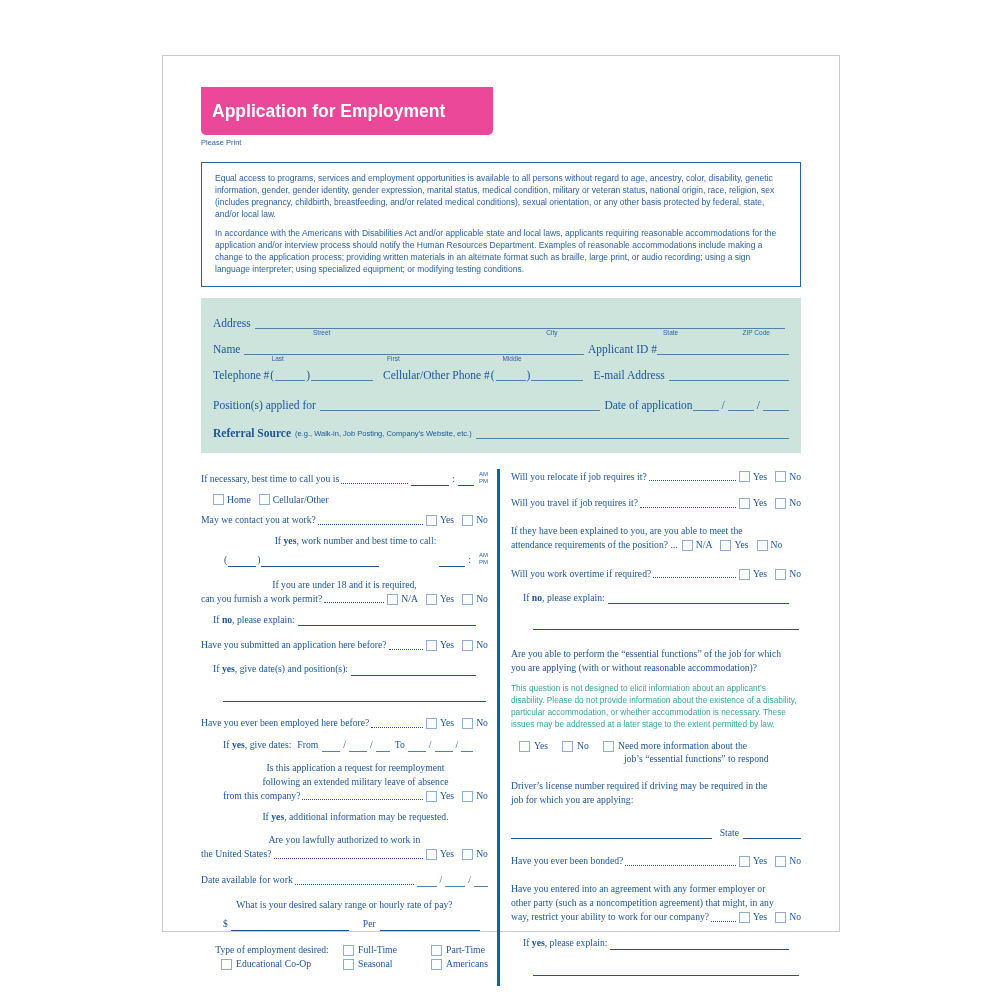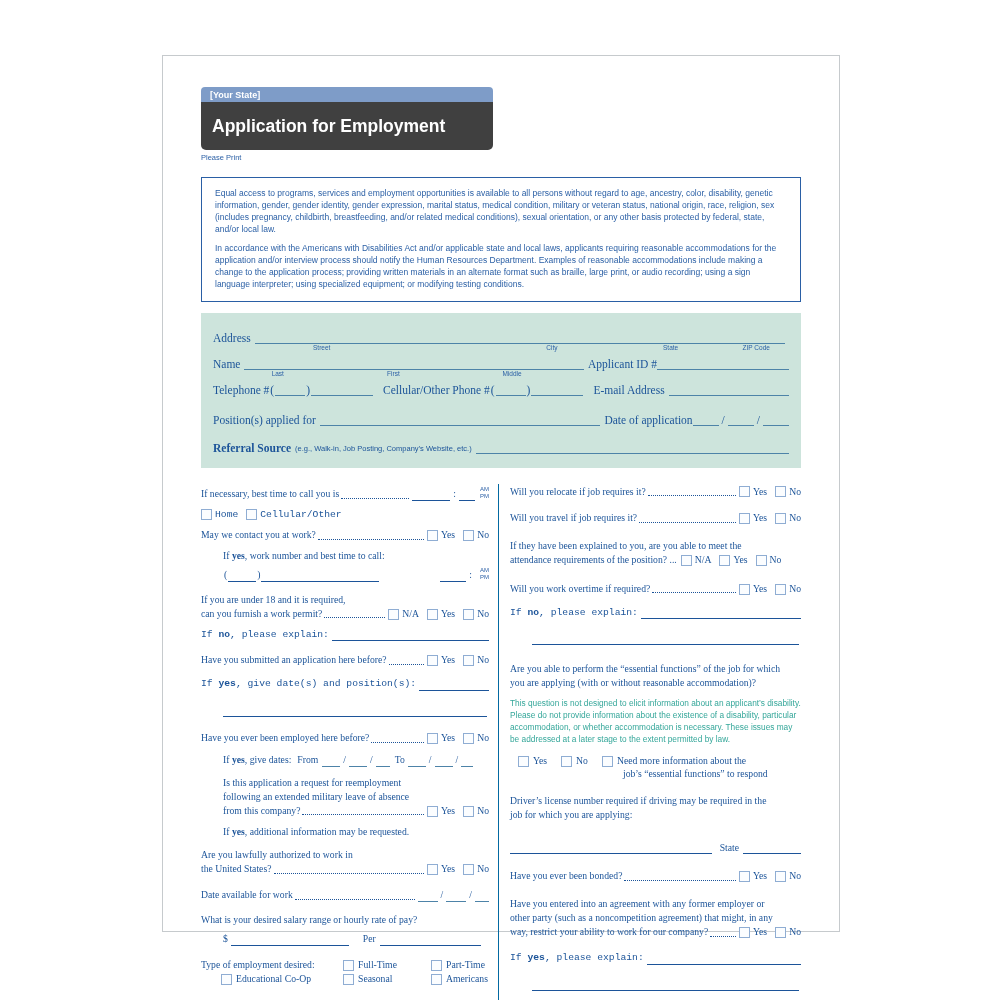--- a/index.html
+++ b/index.html
@@ -9,21 +9,21 @@
     background:#fff;border:1px solid #c6cacd;box-sizing:border-box;
     padding:31px 38px 0 38px;color:#1c5499;
   }
   
   .state-bar{
     width:292px;background:#7e9cc8;color:#fff;
     font:bold 9px "Liberation Sans",sans-serif;
     padding:3px 9px 2px;border-radius:4px 4px 0 0;box-sizing:border-box;
   }
   .title-box{
-    width:292px;background:#404040;color:#fff;
+    width:292px;background:#ec4899;color:#fff;
     font:bold 17.5px "Liberation Sans",sans-serif;
     padding:14px 11px 13px;border-radius:0 0 5px 5px;box-sizing:border-box;
   }
   .print-note{font:7.5px "Liberation Sans",sans-serif;color:#2a5fa5;margin:3px 0 15px;}
   
   .notice{border:1.5px solid #2a5fa5;padding:9px 13px 10px;color:#2a5fa5;
     font:8.5px/1.42 "Liberation Sans",sans-serif;}
   .notice p{margin:0;}
   .notice p + p{margin-top:7px;}
   
@@ -38,33 +38,33 @@
     font:6.5px "Liberation Sans",sans-serif;color:#2a5fa5;}
   .subs span{position:absolute;white-space:nowrap;}
   .withsubs{margin-bottom:12px;}
   .sl{padding:0 3px;}
   .paren{padding:0 1px;}
   .date{display:inline-flex;align-items:flex-end;}
   .dseg{display:inline-block;width:22px;border-bottom:1px solid #4d83a8;height:13px;}
   .panel .dseg{width:26px;}
   
   .cols{display:flex;margin-top:16px;font-size:9.7px;line-height:1.32;}
-  .col-l{width:299px;padding-right:9px;border-right:1px solid #0369a1;box-sizing:border-box;}
+  .col-l{width:299px;padding-right:9px;border-right:3px solid #0369a1;box-sizing:border-box;text-align:center;}
   .col-r{width:303px;padding-left:11px;box-sizing:border-box;}
   .q{display:flex;align-items:flex-end;margin:8px 0;}
   .q .qt{white-space:nowrap;}
   .lead{flex:1;border-bottom:1.3px dotted #1c5499;margin:0 3px 2px 2px;min-width:5px;}
   .checks{white-space:nowrap;display:inline-flex;align-items:center;flex:none;}
   .cb{width:9px;height:9px;border:1px solid #8fadd3;background:#fbfdff;display:inline-block;
     margin:0 3px 0 8px;flex:none;}
   .checks .cb:first-child{margin-left:0;}
   .blockline{margin:8px 0 0;}
   .blockline + .q{margin-top:1px;}
   .indent{margin-left:22px;margin-top:8px;}
-  .ifline{display:flex;align-items:flex-end;margin:8px 0;font-family:Liberation Mono, monospace;}
+  .ifline{display:flex;align-items:flex-end;margin:8px 12px;}
   .line-blank{flex:1;border-bottom:1px solid #1c5499;margin-left:3px;height:12px;}
   .full-blank{border-bottom:1px solid #1c5499;height:13px;margin:12px 2px 10px 22px;}
   .ampm{display:inline-flex;flex-direction:column;font:6px/1.25 "Liberation Sans",sans-serif;
     color:#2a5fa5;margin-left:5px;flex:none;}
   .colon{padding:0 3px;flex:none;}
   .tblank{border-bottom:1px solid #1c5499;height:12px;flex:none;}
   .disc{font:8.3px/1.45 "Liberation Sans",sans-serif;color:#35a79a;margin:7px 0 9px;}
   .need-row{display:flex;margin:10px 0 12px 8px;align-items:flex-start;}
   .need-row .grp{display:flex;align-items:flex-start;margin-right:14px;}
   .need-row .cb{margin:1px 4px 0 0;}
@@ -73,21 +73,20 @@
   .emp-c2{width:88px;}
   .emp-c3{flex:1;}
   .opt{display:inline-flex;align-items:center;}
   .opt .cb{margin:0 4px 0 0;}
 </style>
 </head>
 <body>
 
 <div class="page">
 
-  <div class="state-bar">[Your State]</div>
   <div class="title-box">Application for Employment</div>
   <div class="print-note">Please Print</div>
 
   <div class="notice">
     <p>Equal access to programs, services and employment opportunities is available to all persons without regard to age, ancestry, color, disability, genetic information, gender, gender identity, gender expression, marital status, medical condition, military or veteran status, national origin, race, religion, sex (includes pregnancy, childbirth, breastfeeding, and/or related medical conditions), sexual orientation, or any other basis protected by federal, state, and/or local law.</p>
     <p>In accordance with the Americans with Disabilities Act and/or applicable state and local laws, applicants requiring reasonable accommodations for the application and/or interview process should notify the Human Resources Department. Examples of reasonable accommodations include making a change to the application process; providing written materials in an alternate format such as braille, large print, or audio recording; using a sign language interpreter; using specialized equipment; or modifying testing conditions.</p>
   </div>
 
   <div class="panel">
     <div class="prow withsubs">

